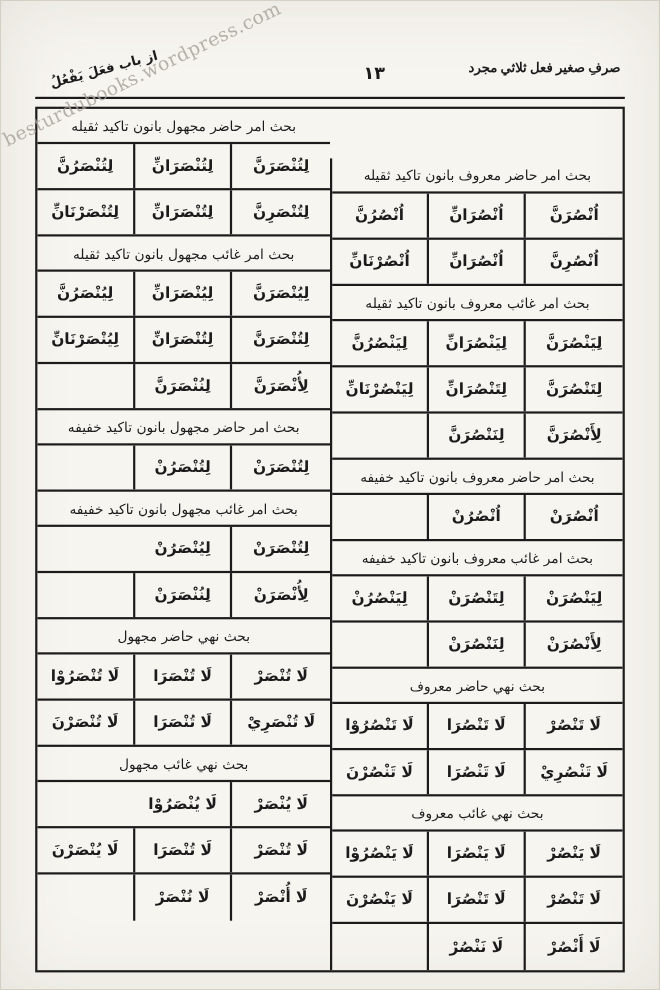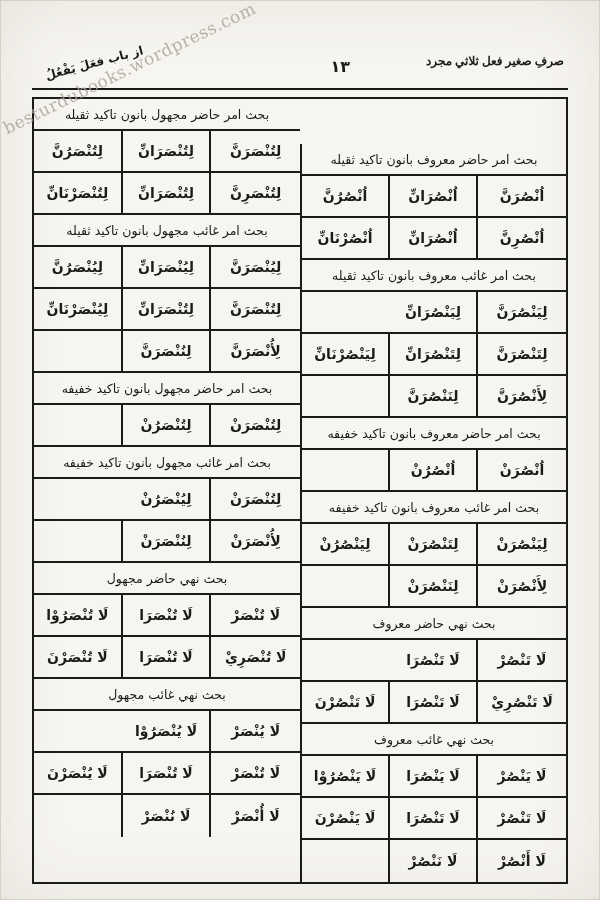--- a/index.html
+++ b/index.html
@@ -124,20 +124,21 @@
         </div>
         <div class="crow">
           <div class="cell">اُنْصُرِنَّ</div>
           <div class="cell">اُنْصُرَانِّ</div>
           <div class="cell">اُنْصُرْنَانِّ</div>
         </div>
         <div class="sec-header">بحث امر غائب معروف بانون تاكيد ثقيله</div>
         <div class="crow">
           <div class="cell">لِيَنْصُرَنَّ</div>
           <div class="cell">لِيَنْصُرَانِّ</div>
+          <div class="cell">لِيَنْصُرُنَّ</div>
         </div>
         <div class="crow">
           <div class="cell">لِتَنْصُرَنَّ</div>
           <div class="cell">لِتَنْصُرَانِّ</div>
           <div class="cell">لِيَنْصُرْنَانِّ</div>
         </div>
         <div class="crow">
           <div class="cell">لِأَنْصُرَنَّ</div>
           <div class="cell">لِنَنْصُرَنَّ</div>
           <div class="cell empty"></div>
@@ -156,20 +157,21 @@
         </div>
         <div class="crow">
           <div class="cell">لِأَنْصُرَنْ</div>
           <div class="cell">لِنَنْصُرَنْ</div>
           <div class="cell empty"></div>
         </div>
         <div class="sec-header">بحث نهي حاضر معروف</div>
         <div class="crow">
           <div class="cell">لَا تَنْصُرْ</div>
           <div class="cell">لَا تَنْصُرَا</div>
+          <div class="cell">لَا تَنْصُرُوْا</div>
         </div>
         <div class="crow">
           <div class="cell">لَا تَنْصُرِيْ</div>
           <div class="cell">لَا تَنْصُرَا</div>
           <div class="cell">لَا تَنْصُرْنَ</div>
         </div>
         <div class="sec-header">بحث نهي غائب معروف</div>
         <div class="crow">
           <div class="cell">لَا يَنْصُرْ</div>
           <div class="cell">لَا يَنْصُرَا</div>

